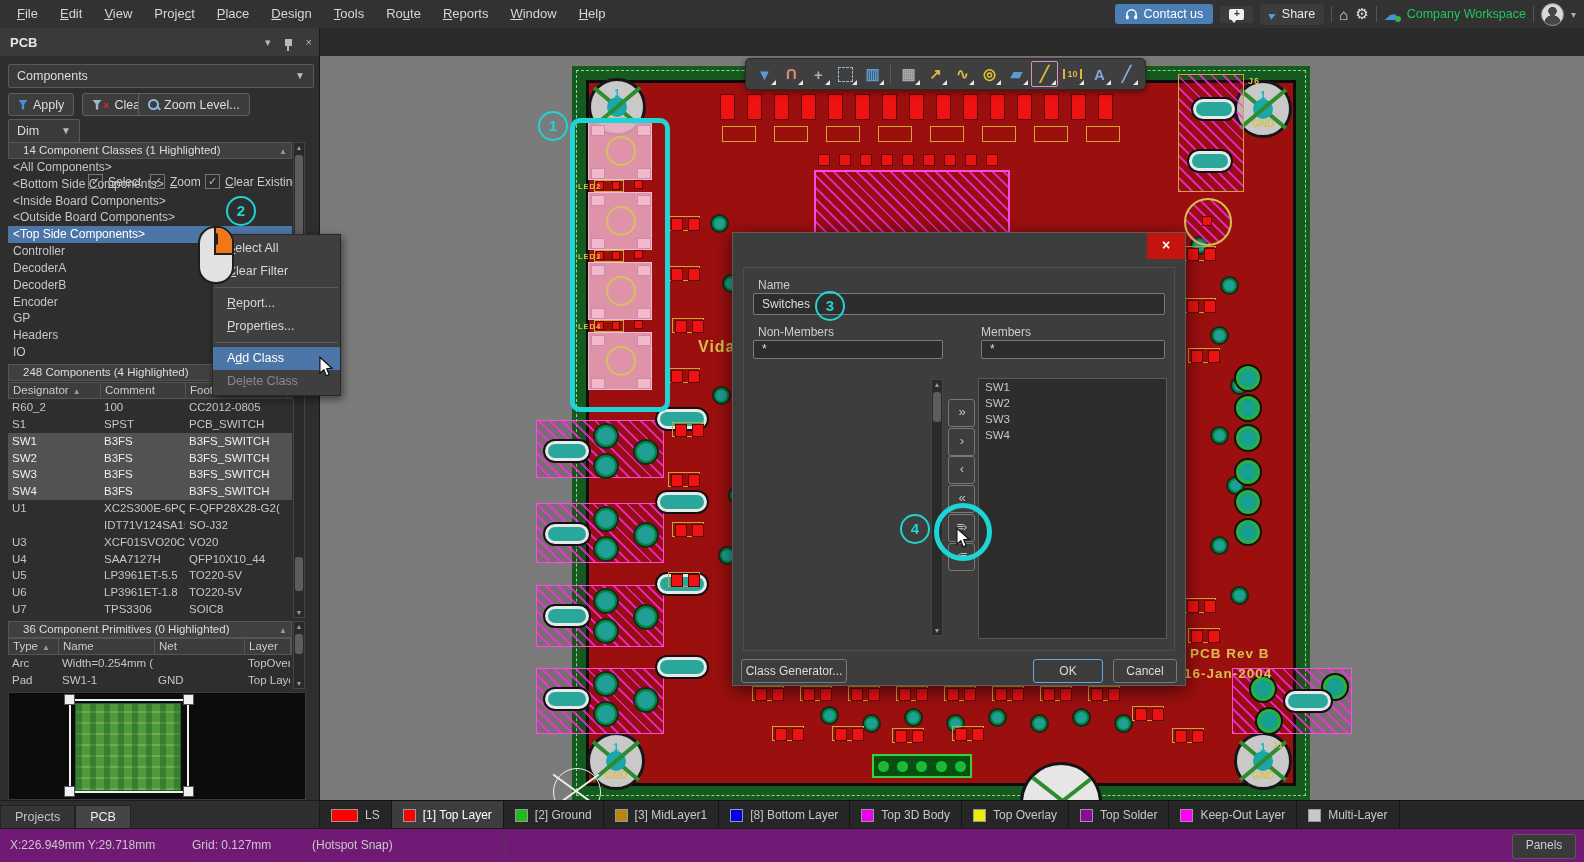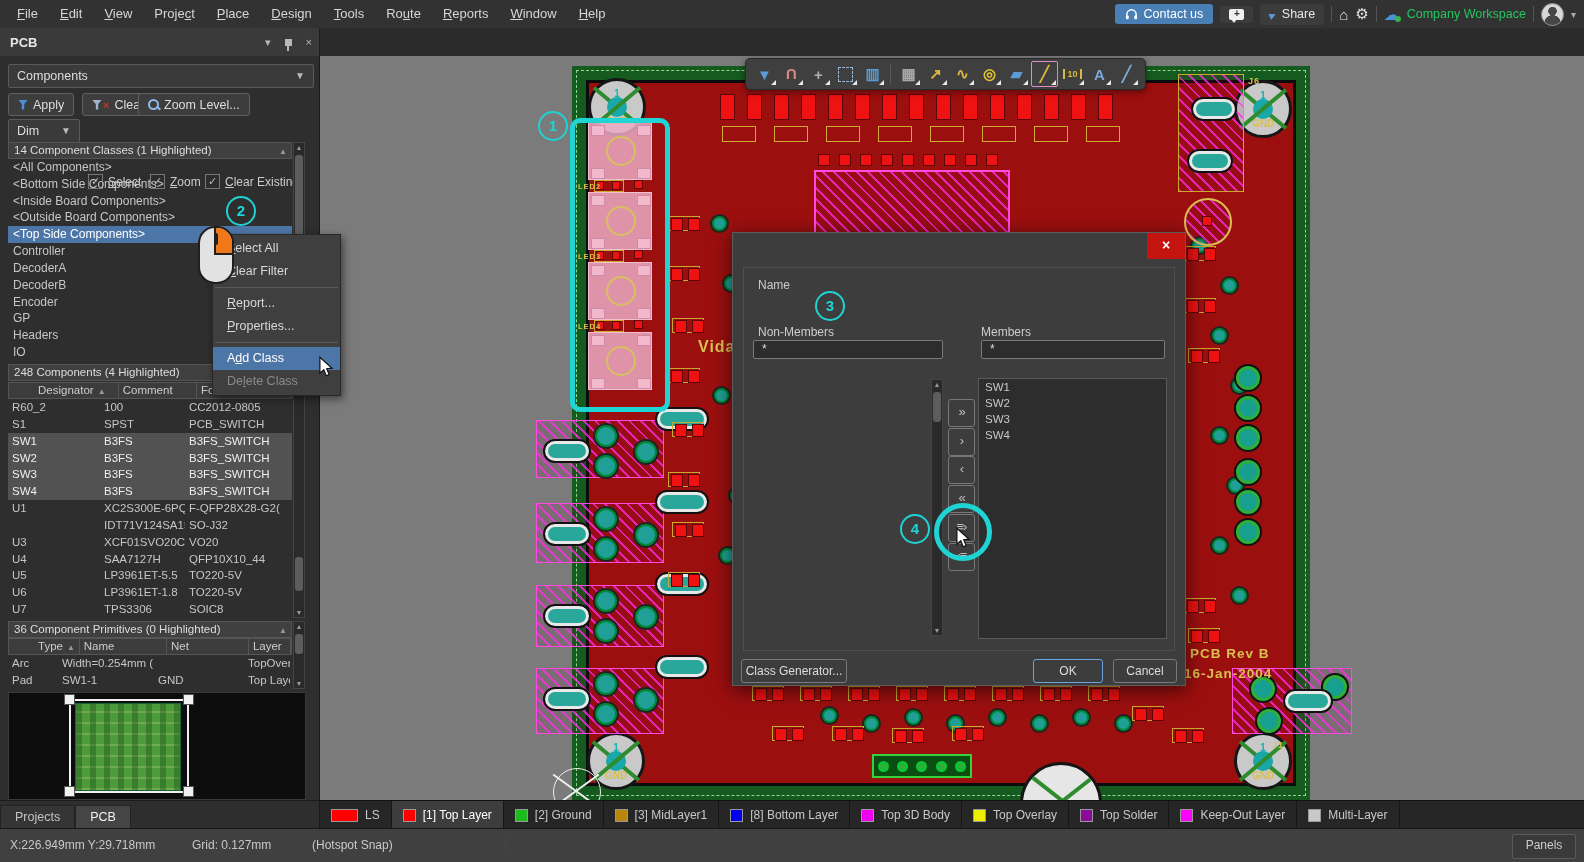--- a/index.html
+++ b/index.html
@@ -46,29 +46,29 @@
   .dropdown{position:absolute;left:8px;top:8px;width:296px;height:22px;background:#3a3a3a;border:1px solid #5a5a5a;border-radius:2px;font-size:12.5px;color:#ddd;line-height:22px;padding-left:8px;}
   .dropdown .dd-caret{position:absolute;right:8px;top:0;color:#bbb;font-size:10px;}
   .pbtn{position:absolute;height:23px;background:#3d3d3d;border:1px solid #5f5f5f;border-radius:3px;color:#ddd;font-size:12.5px;display:flex;align-items:center;gap:5px;padding:0 9px;box-sizing:border-box;}
   .i-funnel{width:10px;height:10px;background:#4a90d9;clip-path:polygon(0 0,100% 0,62% 45%,62% 100%,38% 100%,38% 45%);}
   .i-funnel.red{background:#9fb6cc;position:relative;}
   .fun-x{color:#d03020;font-weight:bold;font-size:11px;margin-left:-4px;}
   .i-mag{width:7px;height:7px;border:2px solid #8fb8e8;border-radius:50%;position:relative;}
   .i-mag::after{content:"";position:absolute;left:6px;top:6px;width:5px;height:2px;background:#8fb8e8;transform:rotate(45deg);}
   .chk{display:flex;align-items:center;gap:5px;font-size:12px;color:#ccc;position:absolute;top:118px;}
   .box{width:13px;height:13px;background:#2d2d2d;border:1px solid #777;color:#bdbdbd;font-size:11px;line-height:12px;text-align:center;}
-  .listhdr{position:absolute;left:8px;width:284px;height:17px;background:#404040;border:1px solid #555;box-sizing:border-box;font-size:11.5px;color:#ddd;line-height:15px;padding-left:5px;}
+  .listhdr{position:absolute;left:8px;width:284px;height:17px;background:#404040;border:1px solid #555;box-sizing:border-box;font-size:11.5px;color:#ddd;line-height:15px;padding-left:14px;}
   .listhdr .up{position:absolute;right:4px;top:1px;font-size:8px;color:#999;}
   .vscroll{position:absolute;width:12px;background:#2a2a2a;border:1px solid #444;box-sizing:border-box;}
   .vscroll .th{position:absolute;left:1px;width:8px;background:#5d5d5d;border-radius:3px;}
   .vscroll .ar{position:absolute;left:0;width:10px;text-align:center;font-size:7px;color:#999;}
   .rowlist{position:absolute;left:8px;width:284px;overflow:hidden;}
   .lrow{height:16.83px;line-height:16.8px;font-size:12px;color:#c6c6c6;padding-left:5px;white-space:nowrap;}
   .lrow.sel{background:#4d76a8;color:#fff;}
-  .tblhead{position:absolute;left:8px;width:284px;height:17px;background:#3c3c3c;border:1px solid #555;box-sizing:border-box;display:flex;font-size:11.5px;color:#ccc;padding-left:25px;}
+  .tblhead{position:absolute;left:8px;width:284px;height:17px;background:#3c3c3c;border:1px solid #555;box-sizing:border-box;display:flex;font-size:11.5px;color:#ccc;}
   .tblhead .col{line-height:15px;padding-left:4px;border-right:1px solid #555;box-sizing:border-box;white-space:nowrap;overflow:hidden;}
   .sort{font-size:8px;color:#999;margin-left:4px;}
   .trow{display:flex;height:16.85px;line-height:16.8px;font-size:11.5px;color:#c6c6c6;}
   .trow.hl{background:#525252;color:#eee;}
   .trow .col{padding-left:4px;white-space:nowrap;overflow:hidden;box-sizing:border-box;}
   .preview{position:absolute;left:8px;top:636px;width:296px;height:106px;background:#0c0c0c;border:1px solid #3a3a3a;}
   .pv-thumb{position:absolute;left:66px;top:10px;width:104px;height:86px;background:
      repeating-linear-gradient(90deg, rgba(20,70,20,.35) 0 6px, rgba(0,0,0,0) 6px 14px),
      repeating-linear-gradient(0deg, rgba(220,220,150,.25) 0 2px, rgba(0,0,0,0) 2px 11px),
      #4d9a3a;border:1px solid #163;}
@@ -150,21 +150,21 @@
   .m-rb{position:absolute;right:0;top:0;width:50%;height:46%;background:#f07818;border-left:2px solid #1f1f1f;border-bottom:2px solid #1f1f1f;}
   .m-wheel{position:absolute;left:45%;top:7px;width:4px;height:12px;background:#1f1f1f;border-radius:2px;}
   .cursor{position:absolute;z-index:45;}
 
   
   .layerbar{position:absolute;left:320px;top:800px;width:1264px;height:28px;background:#262626;border-top:1px solid #111;display:flex;align-items:stretch;z-index:10;}
   .ltab{display:flex;align-items:center;gap:7px;font-size:12px;color:#c8c8c8;padding:0 11px;border-right:1px solid #151515;white-space:nowrap;}
   .ltab.active{background:#3d3d3d;color:#fff;}
   .sw-color{width:13px;height:13px;border:1px solid #999;box-sizing:border-box;}
   .sw-color.wide{width:27px;}
-  .statusbar{position:absolute;left:0;top:828px;width:1584px;height:34px;background:#404040;border-top:1px solid #191919;z-index:10;}
+  .statusbar{position:absolute;left:0;top:828px;width:1584px;height:34px;background:#701a75;border-top:1px solid #191919;z-index:10;}
   .st-txt{position:absolute;top:9px;font-size:12px;color:#c8c8c8;}
   .st-sep{position:absolute;left:505px;top:6px;width:1px;height:20px;background:#444;}
   .panelsbtn{position:absolute;right:8px;top:5px;width:62px;height:23px;background:#3a3a3a;border:1px solid #5a5a5a;border-radius:2px;color:#ccc;font-size:12px;text-align:center;line-height:21px;}
 </style>
 </head>
 <body>
 
 <div class="screen">
 
   <div class="menubar">
@@ -764,20 +764,21 @@
     <div class="m-body">
         <div class="m-rb"></div>
       </div>
     <div class="m-wheel"></div>
   </div>
 
   <div class="dialog">
     <div class="dlg-close">×</div>
     <div class="dlg-body"></div>
     <div class="dlg-label" style="left:25px;top:45px;">Name</div>
+    <div class="dlg-input" style="left:20px;top:60px;width:412px;height:22px;">Switches</div>
     <div class="dlg-label" style="left:25px;top:92px;">Non-Members</div>
     <div class="dlg-label" style="left:248px;top:92px;">Members</div>
     <div class="dlg-input" style="left:20px;top:107px;width:190px;height:19px;line-height:17px;">*</div>
     <div class="dlg-input" style="left:248px;top:107px;width:184px;height:19px;line-height:17px;">*</div>
     <div class="vscroll" style="left:198px;top:146px;height:257px;">
       <span class="ar" style="top:1px;">▲</span>
       <div class="th" style="top:12px;height:30px;"></div>
       <span class="ar" style="bottom:1px;">▼</span>
     </div>
     <div class="dlg-list" style="left:245px;top:145px;width:187px;height:259px;" id="membersList">

